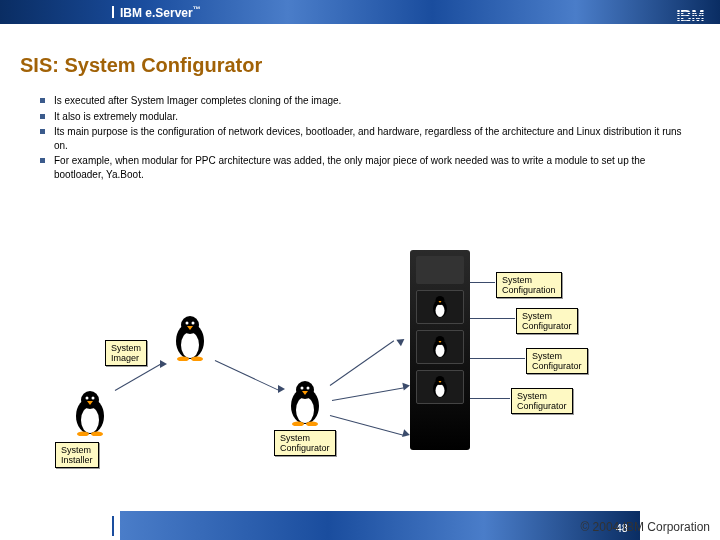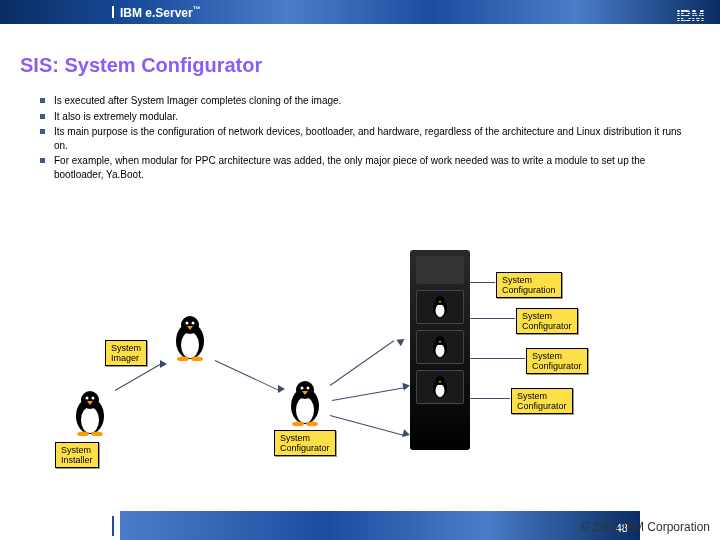--- a/index.html
+++ b/index.html
@@ -46,21 +46,21 @@
   .ibm-bars {
     display: inline-block;
     background: repeating-linear-gradient(#fff 0, #fff 1.2px, transparent 1.2px, transparent 2.4px);
     -webkit-background-clip: text;
     background-clip: text;
     color: transparent;
     font-weight: 700;
     font-size: 16px;
   }
   .title {
-    color: #8b5cf6;
+    color: #a16207;
     font-size: 20px;
     font-weight: bold;
     margin: 30px 0 17px 20px;
   }
   .bullets {
     margin: 12px 30px 0 40px;
     font-size: 10px;
     color: #000;
   }
   .bullets li {
@@ -88,21 +88,21 @@
   }
   .penguin {
     position: absolute;
     width: 40px;
     height: 46px;
   }
   .penguin svg { width: 100%; height: 100%; }
   .box {
     position: absolute;
     border: 1px solid #000;
-    background: #fde047;
+    background: #fef9c3;
     font-size: 9px;
     padding: 2px 5px;
     white-space: nowrap;
     box-shadow: 1px 1px 0 #999;
   }
   .arrow {
     position: absolute;
     height: 0;
     border-top: 1px solid #3b4b6b;
   }

